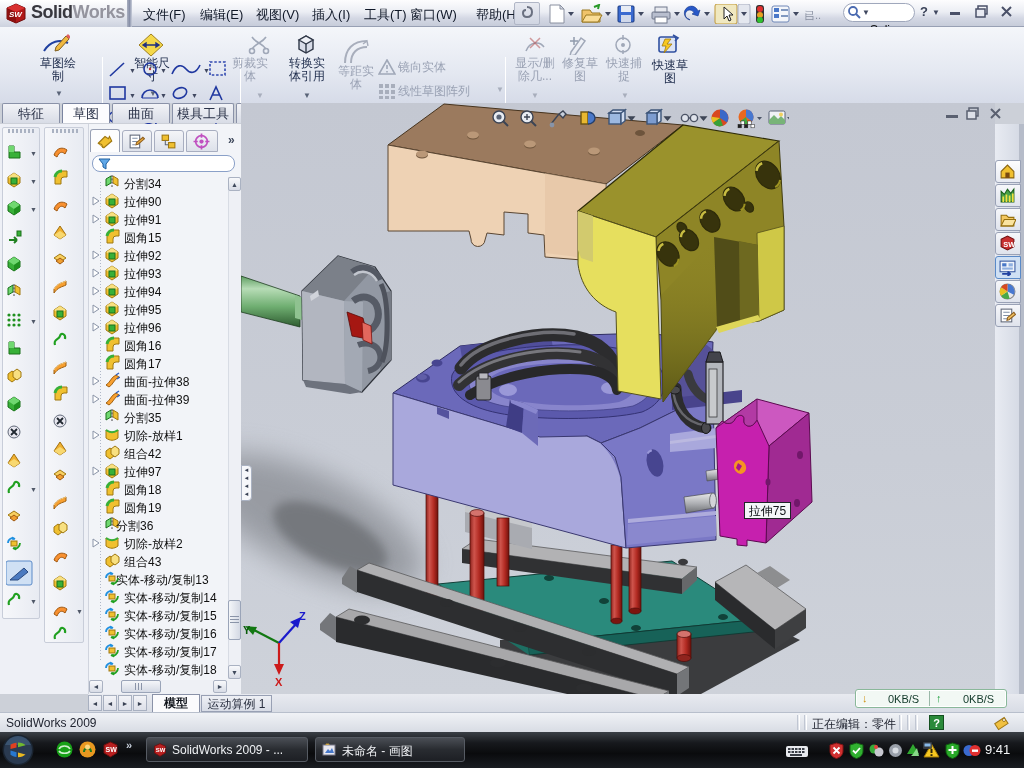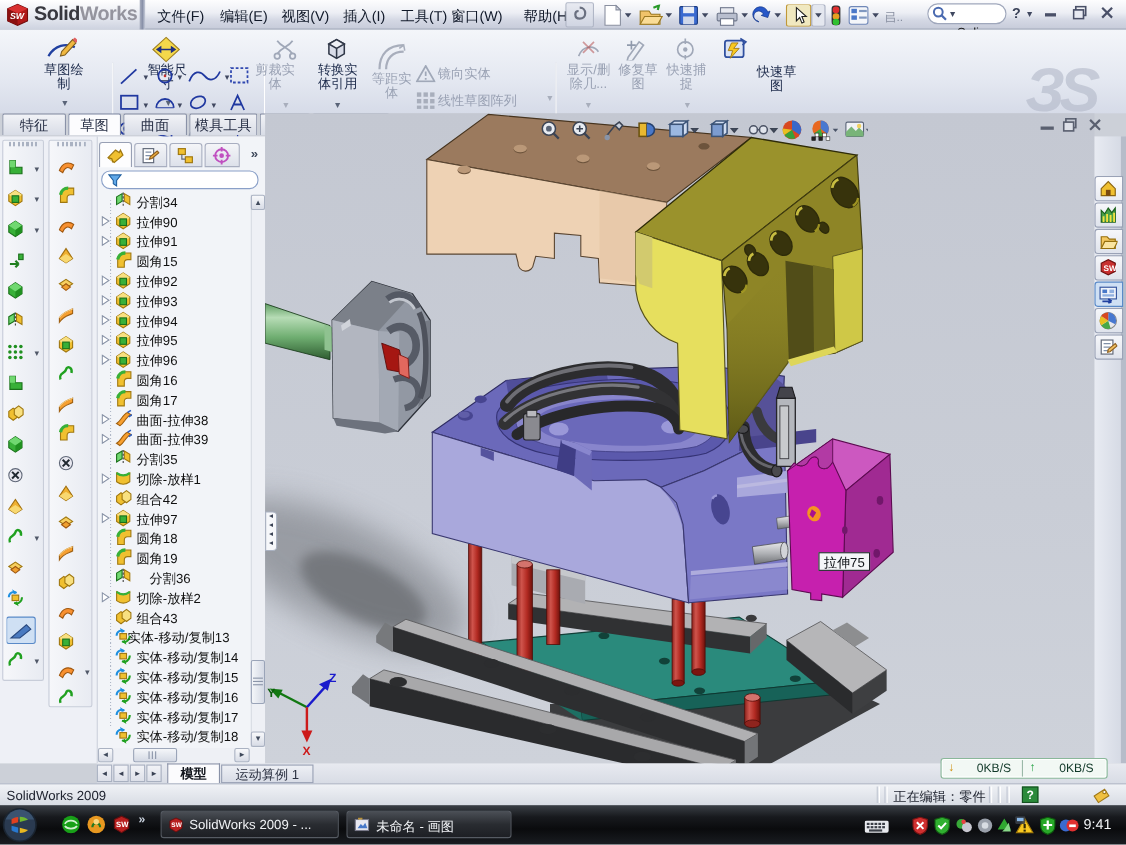--- a/index.html
+++ b/index.html
@@ -254,23 +254,22 @@
         <path d="M11 1 v5 M11 16 v4" stroke="#a0a8b8" stroke-width="1.5"></path>
       </svg>
  <div class="cbtn dis" style="left:600px;top:30px;width:48px">快速捕<br>捉</div>
  <div class="dd" style="left:621px;top:64px;color:#a8aebc">▼</div>
 
  <svg class="abs" style="left:657px;top:6px" width="24" height="24" viewBox="0 0 24 24">
         <rect x="2" y="4" width="17" height="15" rx="2" fill="#dce4f4" stroke="#3050a0" stroke-width="1.6"></rect>
         <path d="M8 6 h6 l-4 5 h5 l-8 9 2 -7 h-4 z" fill="#f8c820" stroke="#a07810" stroke-width=".8"></path>
         <path d="M16 2 l5 3 -3 3" fill="none" stroke="#3050a0" stroke-width="1.6"></path>
       </svg>
- <div class="cbtn" style="left:682px;top:32px;width:48px">快速草<br>图</div>
-
- <div class="abs" style="left:932px;top:22px;font-size:56px;font-style:italic;font-weight:bold;color:#b2b8c8;opacity:.6;letter-spacing:-5px">ЗS</div>
+ <div class="cbtn" style="left:646px;top:32px;width:48px">快速草<br>图</div>
+
 </div>
 
 <div class="abs" style="left:0;top:103px;width:360px;height:21px">
  <div class="tab" style="left:2px;width:58px">特征</div>
  <div class="tab" style="left:112px;width:58px">曲面</div>
  <div class="tab" style="left:172px;width:62px">模具工具</div>
  <div class="tab" style="left:236px;width:46px">评估</div>
  <div class="tab" style="left:284px;width:70px">DimXpert</div>
  <div class="tab act" style="left:62px;width:48px">草图</div>
 </div>
@@ -554,21 +553,21 @@
       <use href="#i-fil"></use>
     </svg>
 <div class="trow" style="left:124px;top:482px">圆角18</div>
 <svg class="abs" style="left:104px;top:498px" width="16" height="17" viewBox="0 0 16 17">
       <use href="#i-fil"></use>
     </svg>
 <div class="trow" style="left:124px;top:500px">圆角19</div>
 <svg class="abs" style="left:104px;top:516px" width="16" height="17" viewBox="0 0 16 17">
       <use href="#i-split"></use>
     </svg>
-<div class="trow" style="left:136px;top:518px">分割36</div>
+<div class="trow" style="left:116px;top:518px">分割36</div>
 <svg class="abs" style="left:92px;top:538px" width="8" height="10" viewBox="0 0 8 10">
       <path d="M1 1 L7 5 L1 9 Z" fill="#fff" stroke="#8a94a8"></path>
     </svg>
 <svg class="abs" style="left:104px;top:534px" width="16" height="17" viewBox="0 0 16 17">
       <use href="#i-loftc"></use>
     </svg>
 <div class="trow" style="left:124px;top:536px">切除-放样2</div>
 <svg class="abs" style="left:104px;top:552px" width="16" height="17" viewBox="0 0 16 17">
       <use href="#i-comb"></use>
     </svg>
@@ -978,21 +977,21 @@
         <path d="M8 10 L14 5 l1.5 2 -6 5 -2 .5 z" fill="#f0c060" stroke="#906020"></path>
       </svg>
 </div>
 
 <div id="btmstrip"></div>
 <div class="abs" style="left:88px;top:695px;width:14px;height:16px;background:linear-gradient(#f2f3f7,#dde0e9);border:1px solid #a8b0c0;font-size:7px;color:#3a4254;text-align:center;line-height:15px">◄</div>
 <div class="abs" style="left:103px;top:695px;width:14px;height:16px;background:linear-gradient(#f2f3f7,#dde0e9);border:1px solid #a8b0c0;font-size:7px;color:#3a4254;text-align:center;line-height:15px">◄</div>
 <div class="abs" style="left:118px;top:695px;width:14px;height:16px;background:linear-gradient(#f2f3f7,#dde0e9);border:1px solid #a8b0c0;font-size:7px;color:#3a4254;text-align:center;line-height:15px">►</div>
 <div class="abs" style="left:133px;top:695px;width:14px;height:16px;background:linear-gradient(#f2f3f7,#dde0e9);border:1px solid #a8b0c0;font-size:7px;color:#3a4254;text-align:center;line-height:15px">►</div>
 <div class="abs" style="left:152px;top:694px;width:48px;height:18px;background:#fbfbfd;border:1px solid #8a92a8;border-bottom:none;font-size:12px;color:#14181f;text-align:center;line-height:17px;font-weight:bold">模型</div>
-<div class="abs" style="left:201px;top:695px;width:84px;height:17px;background:linear-gradient(#eef0f5,#d8dce6);border:1px solid #98a0b4;font-size:12px;color:#2a3040;text-align:center;line-height:16px">运动算例 1</div>
+<div class="abs" style="left:201px;top:695px;width:71px;height:17px;background:linear-gradient(#eef0f5,#d8dce6);border:1px solid #98a0b4;font-size:12px;color:#2a3040;text-align:center;line-height:16px">运动算例 1</div>
 
 <div class="abs" style="left:855px;top:689px;width:152px;height:19px;background:#f2f8f4;border:1px solid #8ab89a;border-radius:3px;box-shadow:0 0 0 1px #fff inset"></div>
 <div class="abs" style="left:862px;top:692px;font-size:11px;color:#d09010;font-weight:bold">↓</div>
 <div class="abs" style="left:888px;top:693px;font-size:11px;color:#103828;font-family:'Liberation Sans'">0KB/S</div>
 <div class="abs" style="left:929px;top:691px;width:1px;height:15px;background:#9ab8a8"></div>
 <div class="abs" style="left:936px;top:692px;font-size:11px;color:#20a040;font-weight:bold">↑</div>
 <div class="abs" style="left:963px;top:693px;font-size:11px;color:#103828">0KB/S</div>
 
 <div id="statusbar">
  <div class="abs" style="left:6px;top:3px">SolidWorks 2009</div>

